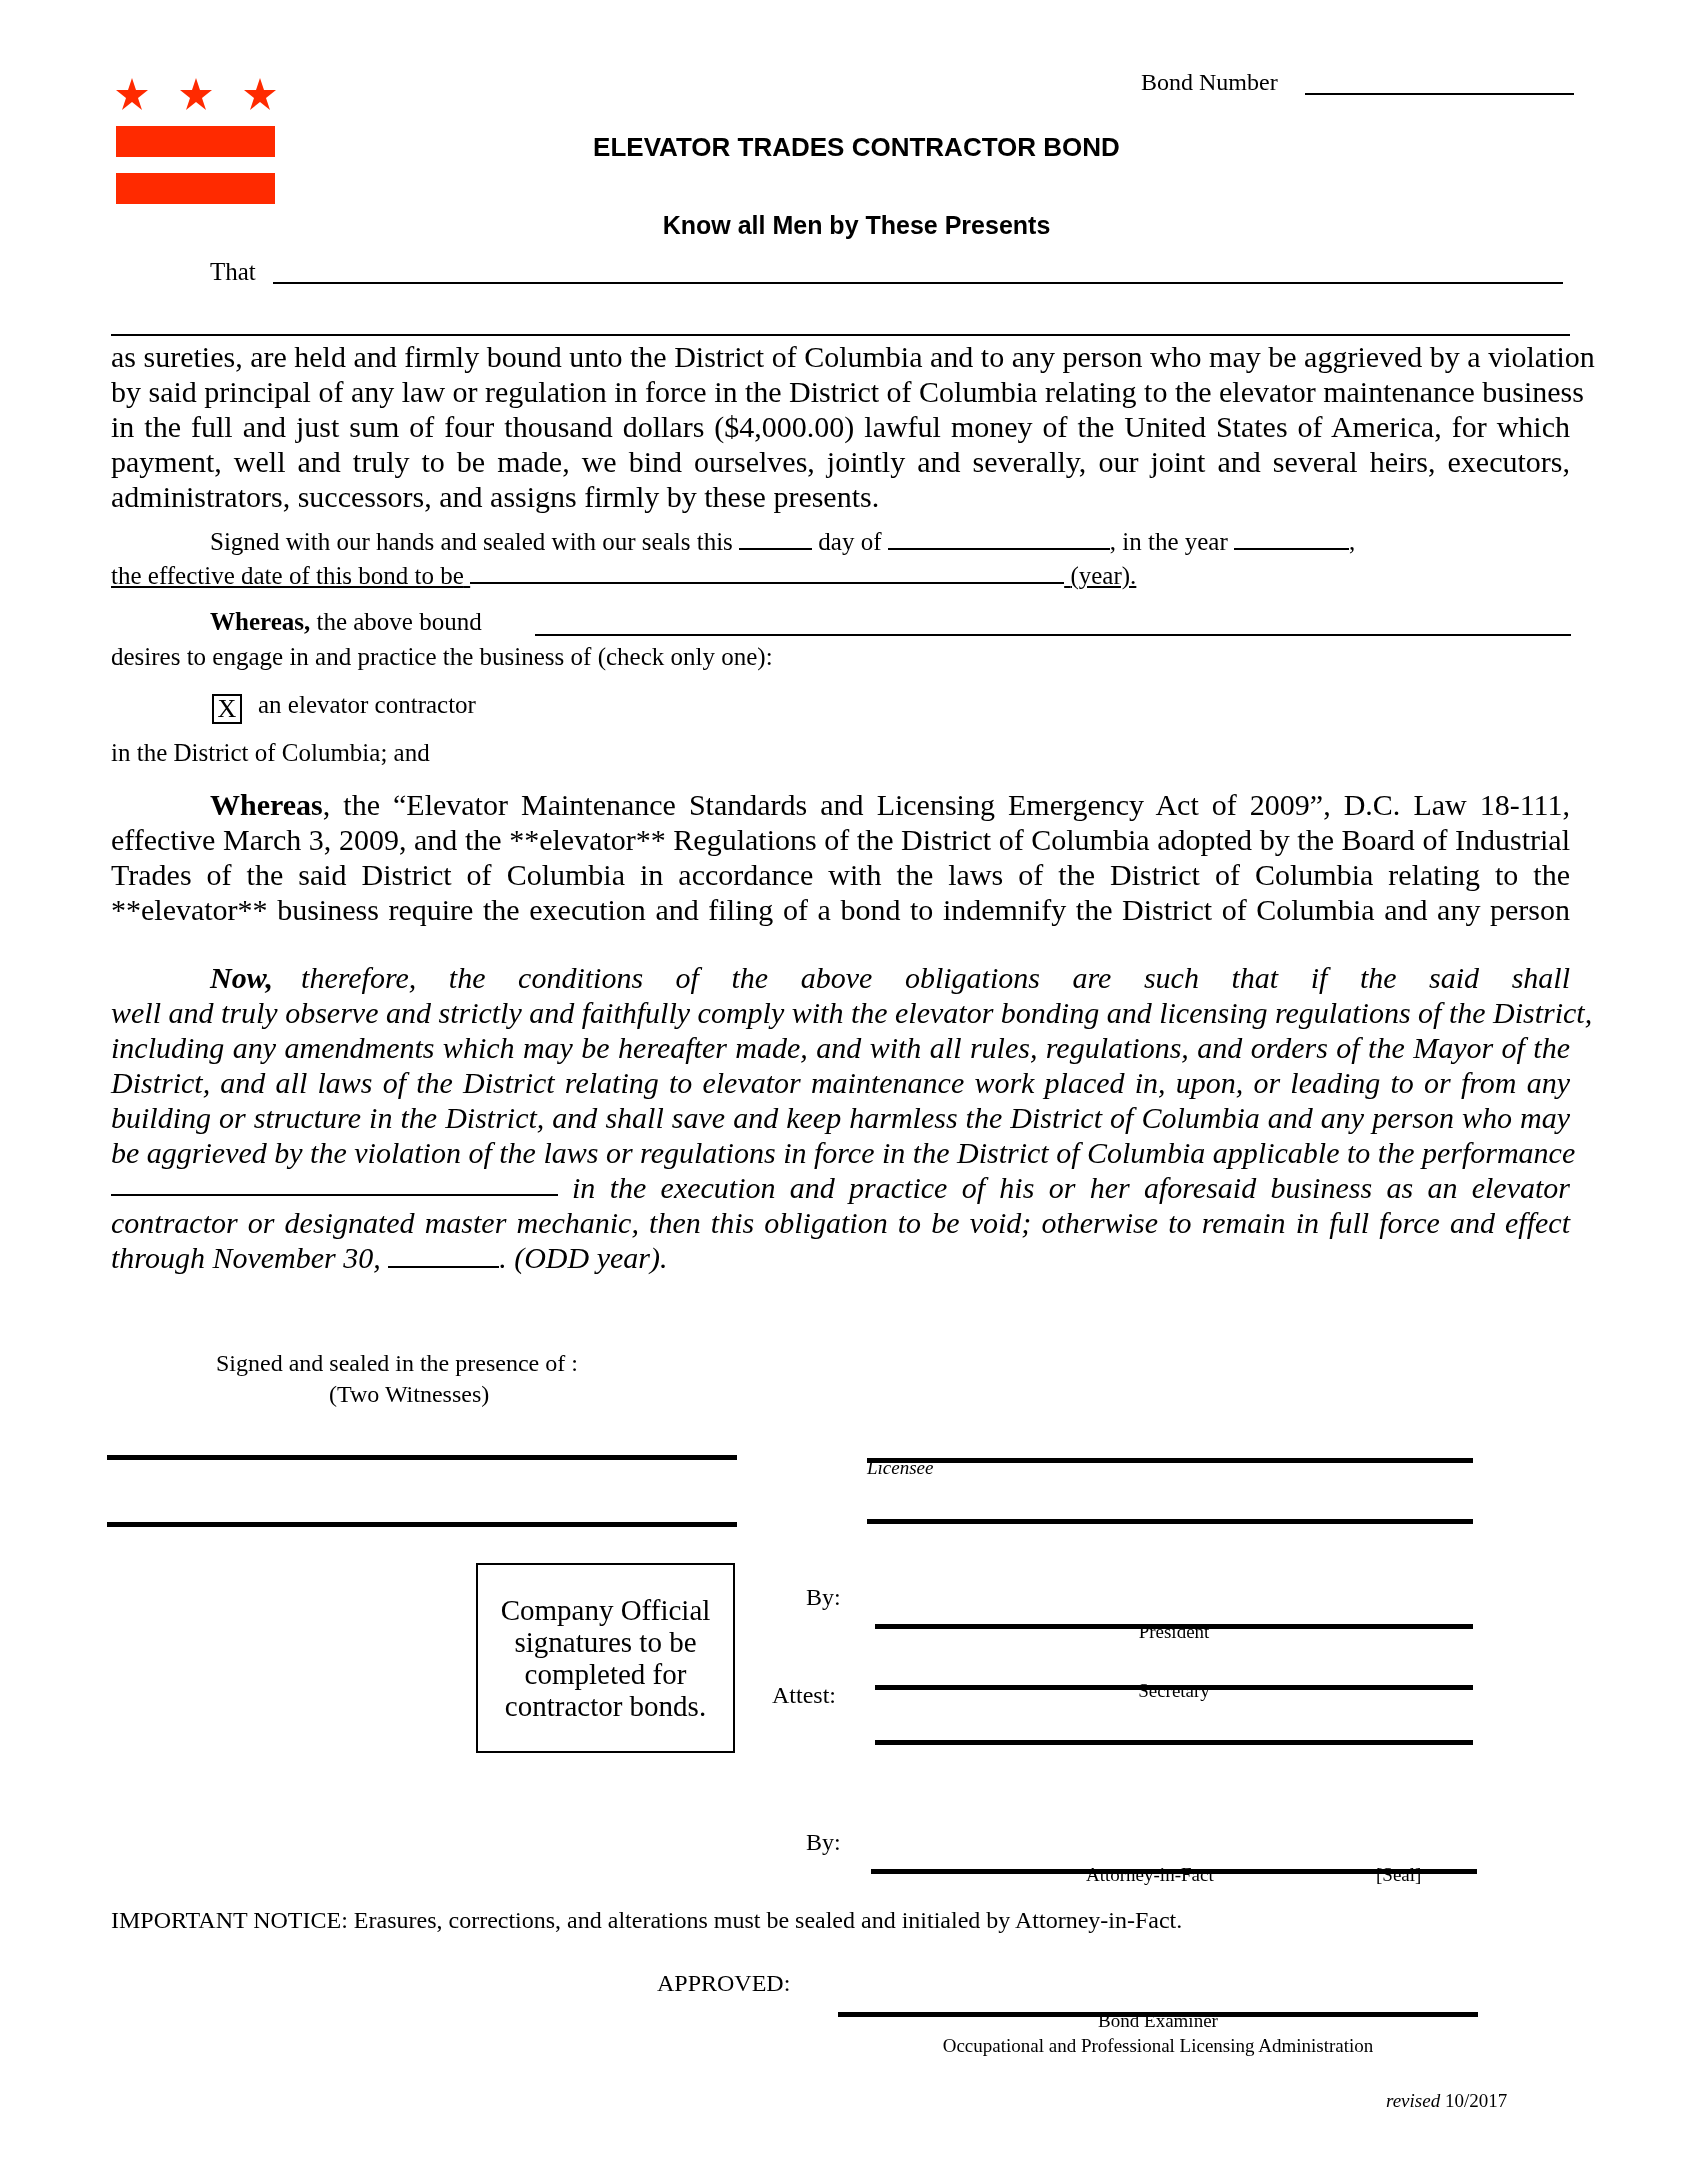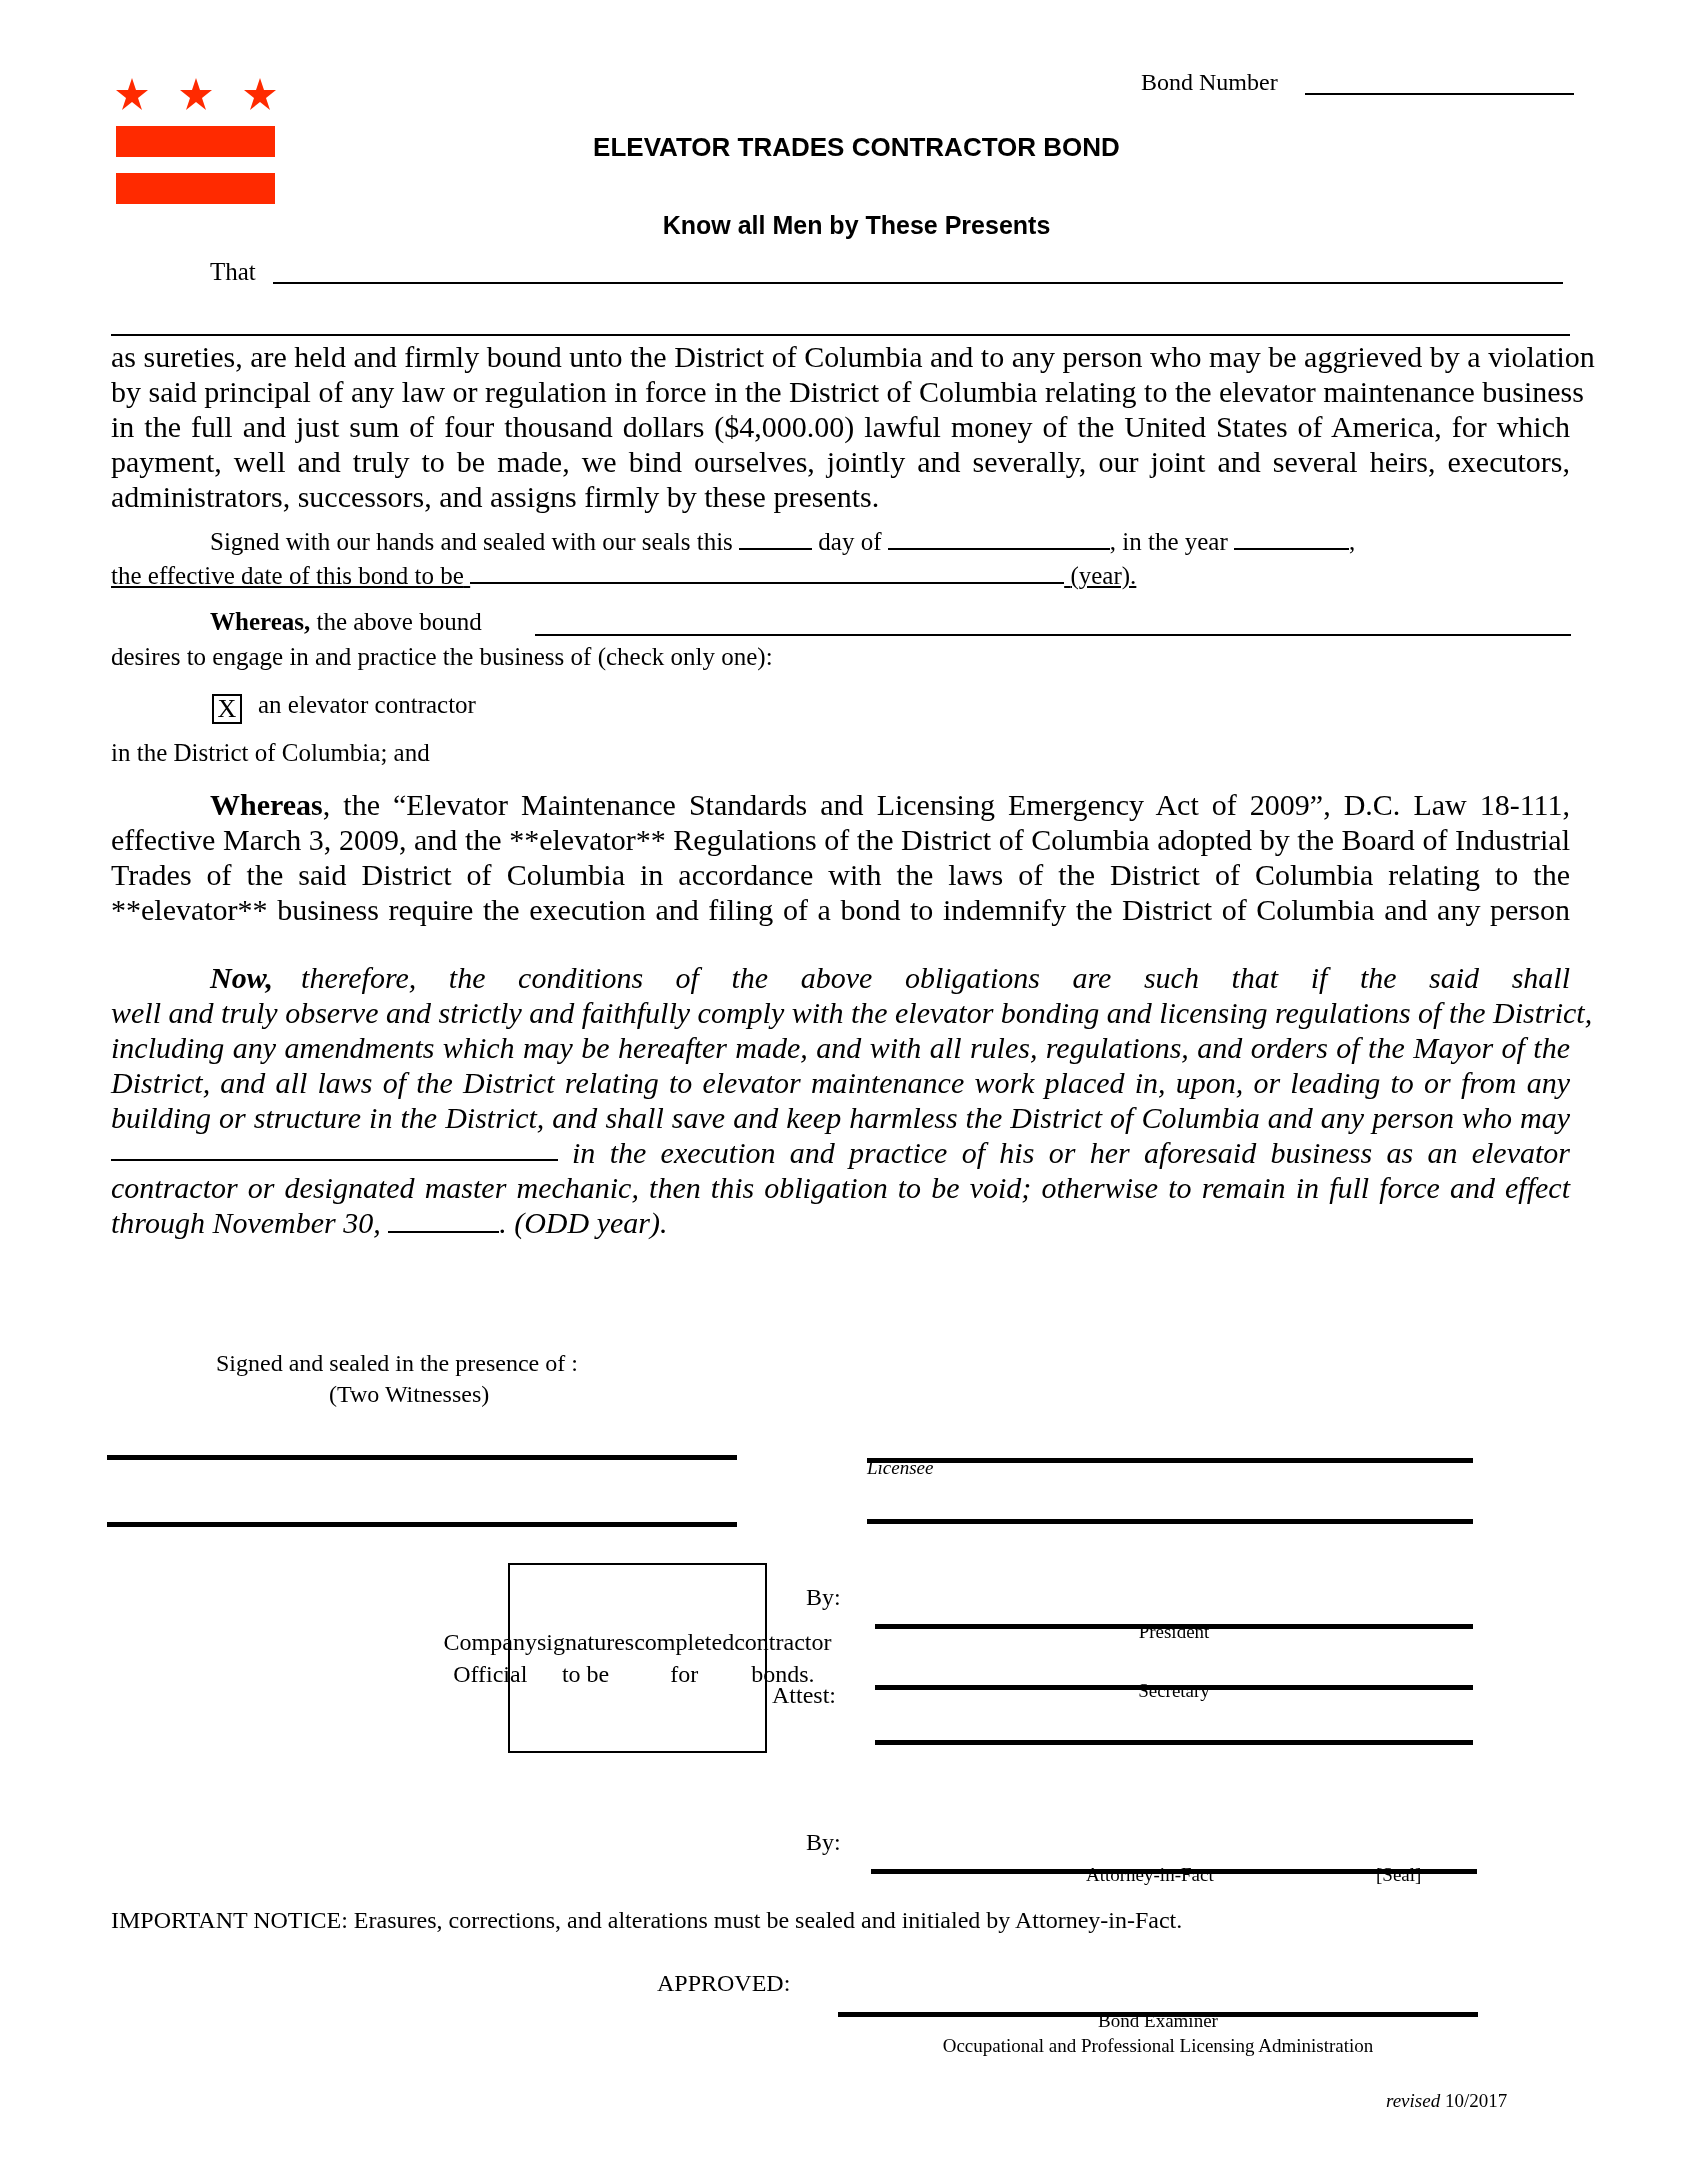--- a/index.html
+++ b/index.html
@@ -23,22 +23,22 @@
   .para .ln { display: block; text-align: justify; text-align-last: justify; white-space: nowrap; height: 35px; overflow: visible; }
   .para .ln.last { text-align-last: left; }
   .indent { display: inline-block; width: 99px; }
   .ital { font-style: italic; }
   .blank { display: inline-block; border-bottom: 2px solid #000; height: 22px; vertical-align: baseline; }
 
   .checkbox { position: absolute; left: 212px; top: 694px; width: 26px; height: 26px; border: 2.5px solid #000;
               font-size: 26px; line-height: 26px; text-align: center; }
 
   .small { font-size: 19px; }
-  .box { position: absolute; left: 508px; top: 1563px; width: 255px; height: 186px; border: 2.5px solid #000;
-         font-size: 24px; line-height: 32px; text-align: center; display: flex; align-items: center; justify-content: center; flex-direction: row; }
+  .box { position: absolute; left: 476px; top: 1563px; width: 255px; height: 186px; border: 2.5px solid #000;
+         font-size: 29px; line-height: 32px; text-align: center; display: flex; align-items: center; justify-content: center; flex-direction: column; }
 </style>
 </head>
 <body>
 
 <div>
   <svg class="star" style="left:115px; top:77px;" viewBox="0 0 34 34">
     <polygon points="17,1 21,13 33,13 23,21 27,33 17,25 7,33 11,21 1,13 13,13" fill="#ff2a00"></polygon>
   </svg>
   <svg class="star" style="left:179px; top:77px;" viewBox="0 0 34 34">
     <polygon points="17,1 21,13 33,13 23,21 27,33 17,25 7,33 11,21 1,13 13,13" fill="#ff2a00"></polygon>
@@ -103,20 +103,21 @@
 <div class="para ital" style="top:960px;">
   <span class="ln" style="display:flex; justify-content:space-between;">
     <span class="indent" style="width:99px;"></span>
     <b style="flex:0 0 auto;">Now,</b>
     <span style="flex:1 1 auto; text-align:justify; text-align-last:justify; margin-left:28px;">therefore, the conditions of the above obligations are such that if the said shall</span>
   </span>
   <span class="ln">well and truly observe and strictly and faithfully comply with the elevator bonding and licensing regulations of the District,</span>
   <span class="ln">including any amendments which may be hereafter made, and with all rules, regulations, and orders of the Mayor of the</span>
   <span class="ln">District, and all laws of the District relating to elevator maintenance work placed in, upon, or leading to or from any</span>
   <span class="ln">building or structure in the District, and shall save and keep harmless the District of Columbia and any person who may</span>
+  <span class="ln">be aggrieved by the violation of the laws or regulations in force in the District of Columbia applicable to the performance</span>
   <span class="ln" style="display:flex;">
     <span class="blank" style="width:447px; flex:0 0 auto; height:24px;"></span>
     <span style="flex:1 1 auto; margin-left:14px; text-align:justify; text-align-last:justify;">in the execution and practice of his or her aforesaid business as an elevator</span>
   </span>
   <span class="ln">contractor or designated master mechanic, then this obligation to be void; otherwise to remain in full force and effect</span>
   <span class="ln last">
     <span>through November 30,</span>
     <span class="blank" style="width:111px; height:24px;"></span><span>. (ODD year).</span>
   </span>
 </div>

